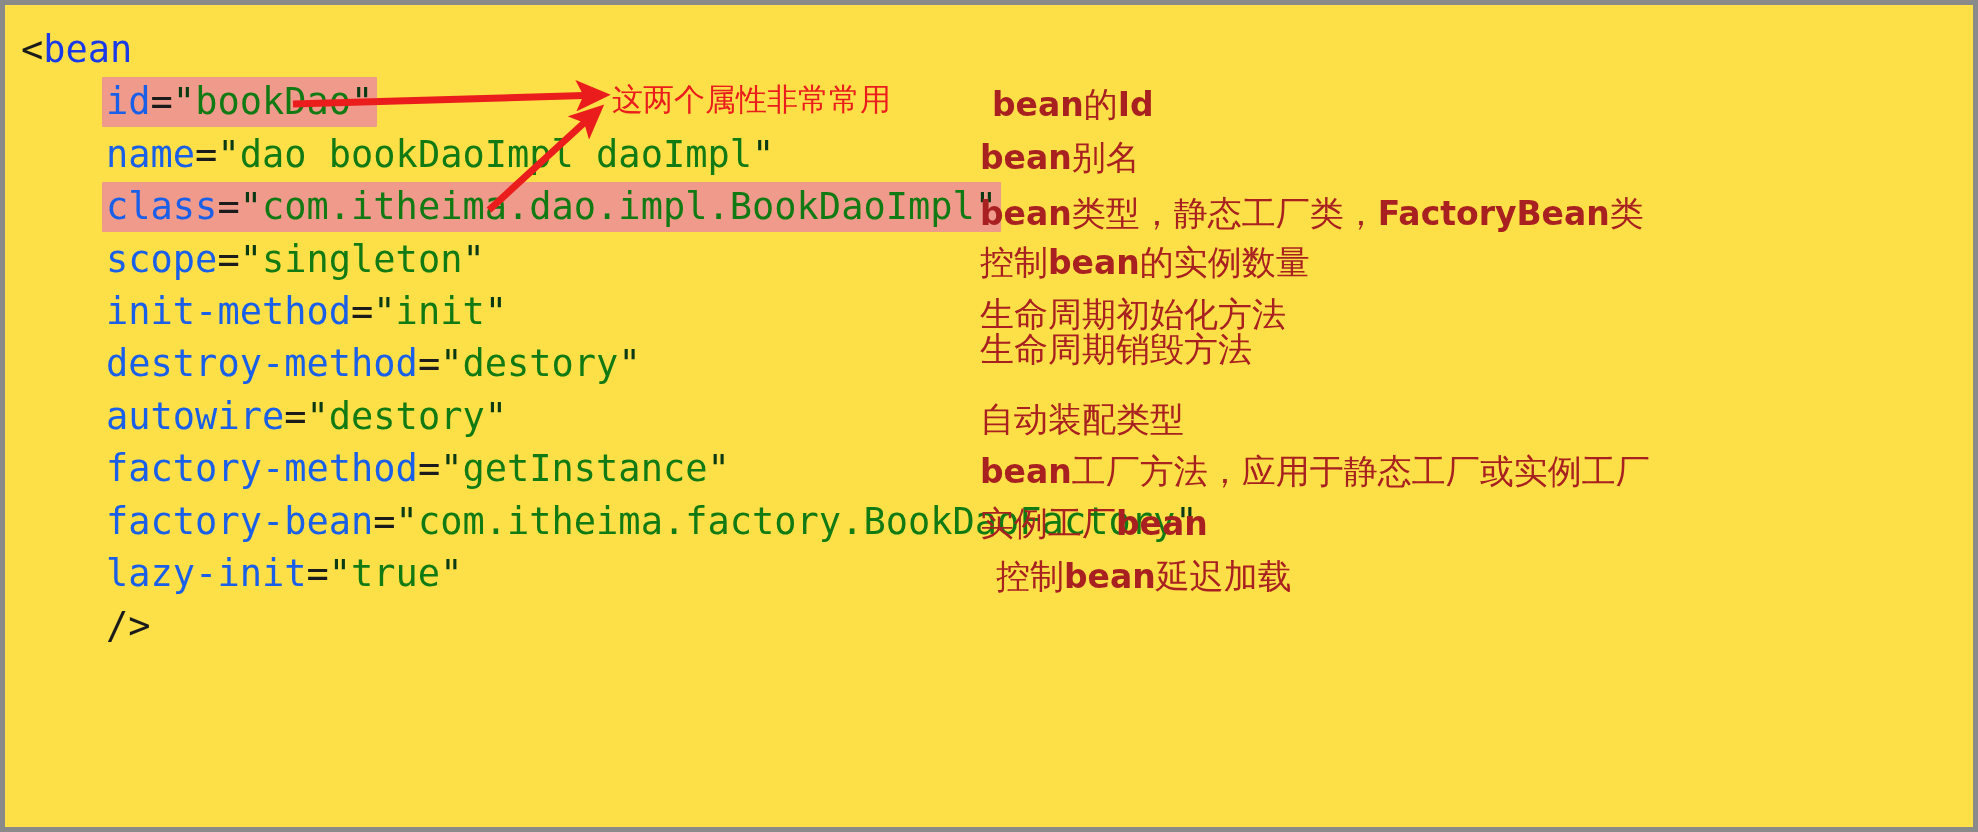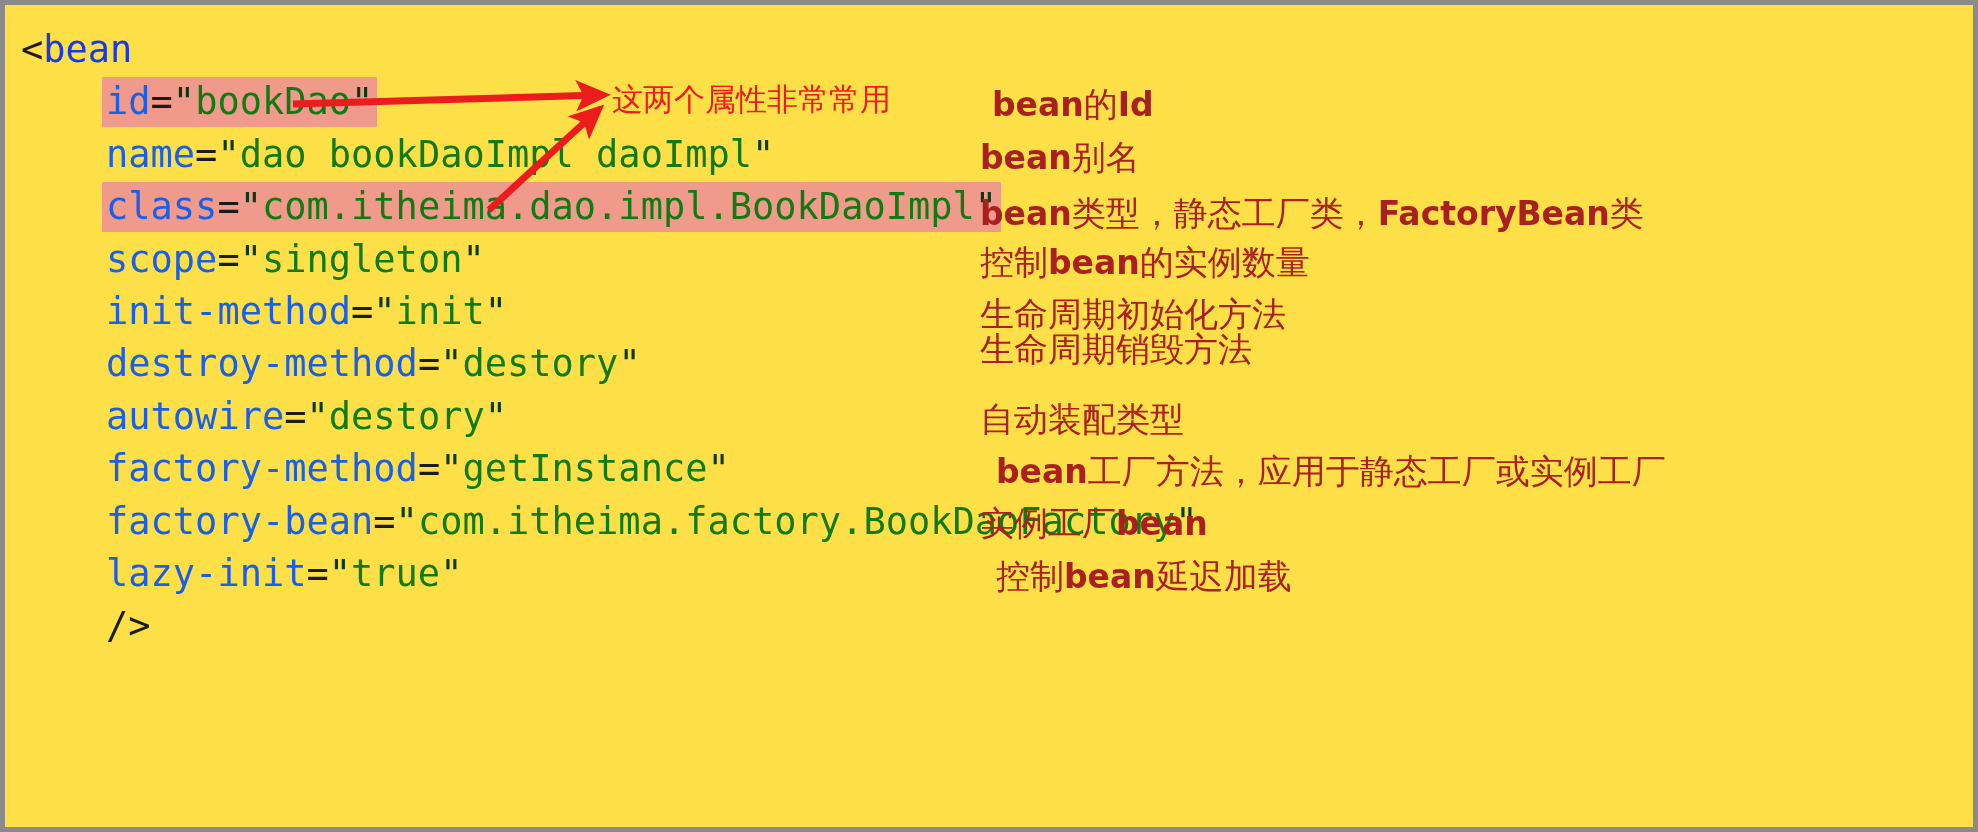--- a/index.html
+++ b/index.html
@@ -115,21 +115,21 @@
     </div>
 
   <div id="annotation-col">
       <div class="anno-line" style="top: 78.4px; left: 12px;"><span class="lat">bean</span><span>的</span><span class="lat">Id</span></div>
       <div class="anno-line" style="top: 130.8px; left: 0px;"><span class="lat">bean</span><span>别名</span></div>
       <div class="anno-line" style="top: 187px; left: 0px;"><span class="lat">bean</span><span>类型，静态工厂类，</span><span class="lat">FactoryBean</span><span>类</span></div>
       <div class="anno-line" style="top: 235.6px; left: 0px; text-align: center;"><span>控制</span><span class="lat">bean</span><span>的实例数量</span></div>
       <div class="anno-line" style="top: 288px; left: 0px;"><span>生命周期初始化方法</span></div>
       <div class="anno-line" style="top: 323px; left: 0px;"><span>生命周期销毁方法</span></div>
       <div class="anno-line" style="top: 392.8px; left: 0px;"><span>自动装配类型</span></div>
-      <div class="anno-line" style="top: 445.2px; left: 16px;"><span class="lat">bean</span><span>工厂方法，应用于静态工厂或实例工厂</span></div>
+      <div class="anno-line" style="top: 445.2px; left: 0px;"><span class="lat">bean</span><span>工厂方法，应用于静态工厂或实例工厂</span></div>
       <div class="anno-line" style="top: 497px; left: 0px;"><span>实例工厂</span><span class="lat">bean</span></div>
       <div class="anno-line" style="top: 550px; left: 16px;"><span>控制</span><span class="lat">bean</span><span>延迟加载</span></div>
     </div>
 
   <div id="callout-text">这两个属性非常常用</div>
 
   <svg id="arrow-layer" viewBox="0 0 1978 832" width="1978" height="832" xmlns="http://www.w3.org/2000/svg">
       <defs>
         <marker id="ah" markerWidth="5" markerHeight="4.5" refX="3.6" refY="2.25" orient="auto">
           <path d="M0,0 L5,2.25 L0,4.5 L1.1,2.25 z" fill="#ea1d1c"></path>

